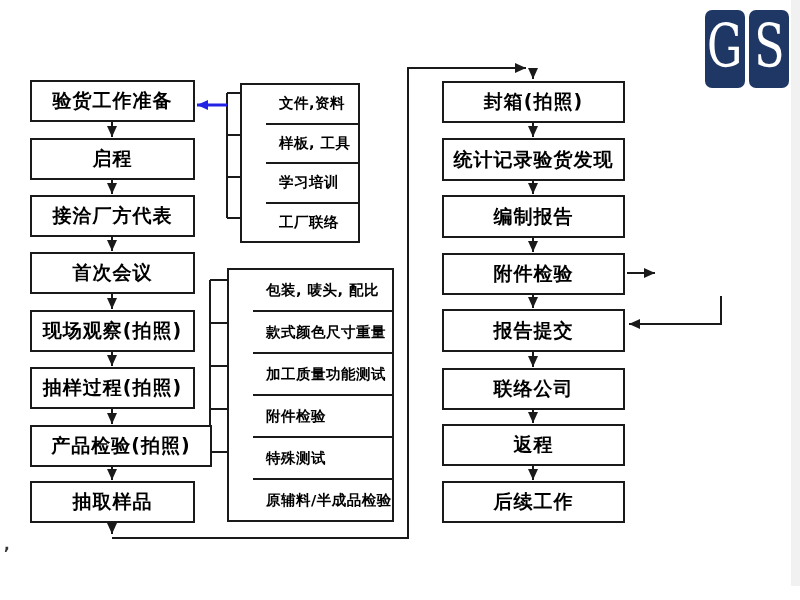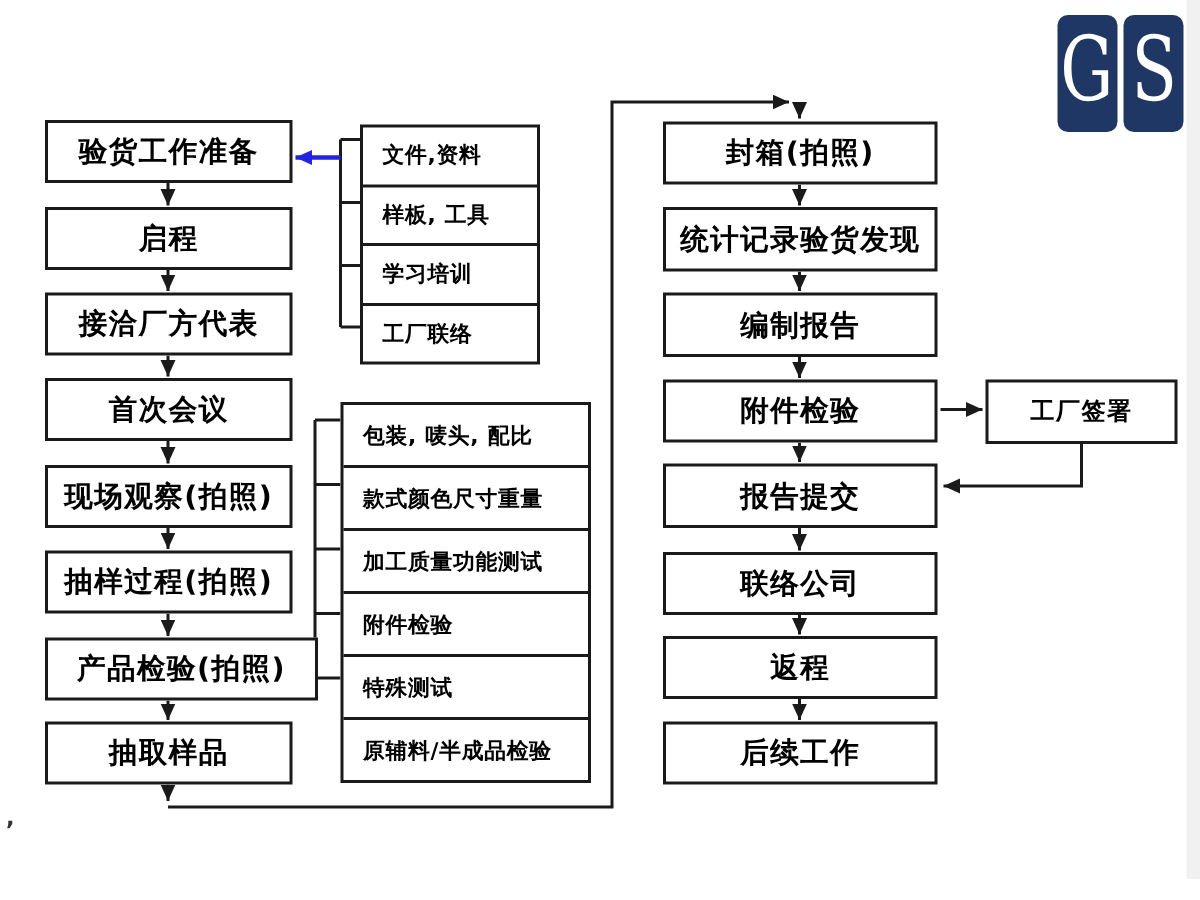--- a/index.html
+++ b/index.html
@@ -8,21 +8,21 @@
     font-family:"DejaVu Sans","Liberation Sans",sans-serif; overflow:hidden;
   }
   .connectors { position:absolute; left:0; top:0; width:800px; height:600px; pointer-events:none; }
   .fbox {
     position:absolute; background:#ffffff; border:2px solid #1a1a1a; box-sizing:border-box;
     display:flex; align-items:center; justify-content:center;
     font-weight:bold; font-size:19px; color:#000; letter-spacing:1px; white-space:nowrap;
   }
   .group {
     position:absolute; background:#ffffff; border:2px solid #1a1a1a; box-sizing:border-box;
-    display:flex; flex-direction:column;
+    display:flex; flex-direction:column;padding-left:24px;
   }
   .group .row {
     flex:1; display:flex; align-items:center; padding-left:13px;
     font-weight:bold; font-size:14.5px; color:#000; letter-spacing:0.5px; white-space:nowrap;
     border-top:2px solid #1a1a1a; box-sizing:border-box;
   }
   .group .row:first-child { border-top:none; }
   .edge-strip { position:absolute; top:0; right:0; width:9px; height:586px; background:#f1f1f1; }
   .logo { position:absolute; left:705px; top:10px; display:flex; gap:4px; }
   .logo .tile {
@@ -128,21 +128,20 @@
 
   <div class="fbox" style="left:442px;top:81px;width:183px;height:42px">封箱(拍照)</div>
   <div class="fbox" style="left:442px;top:138px;width:183px;height:43px">统计记录验货发现</div>
   <div class="fbox" style="left:442px;top:195px;width:183px;height:43px">编制报告</div>
   <div class="fbox" style="left:442px;top:253px;width:183px;height:42px">附件检验</div>
   <div class="fbox" style="left:442px;top:309px;width:183px;height:43px">报告提交</div>
   <div class="fbox" style="left:442px;top:368px;width:183px;height:42px">联络公司</div>
   <div class="fbox" style="left:442px;top:424px;width:183px;height:42px">返程</div>
   <div class="fbox" style="left:442px;top:481px;width:183px;height:42px">后续工作</div>
 
-  <div class="fbox" style="left:657px;top:253px;width:128px;height:43px;font-size:16px">工厂签署</div>
 
   <div class="logo">
     <div class="tile">
         <span>G</span>
       </div>
     <div class="tile">
         <span>S</span>
       </div>
   </div>
 

